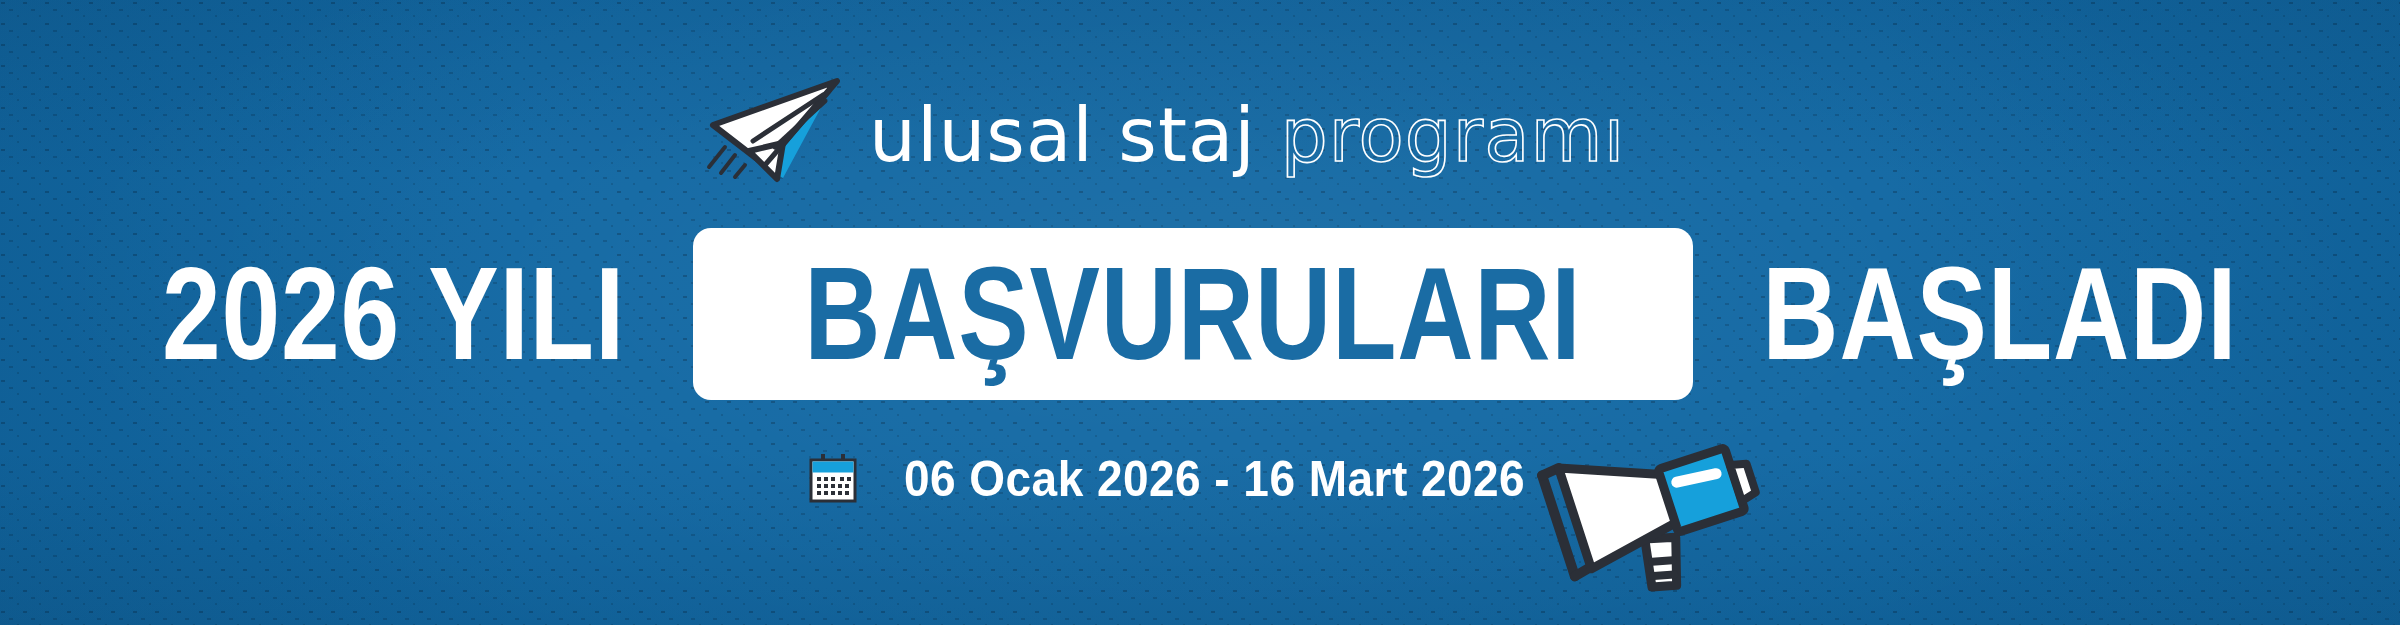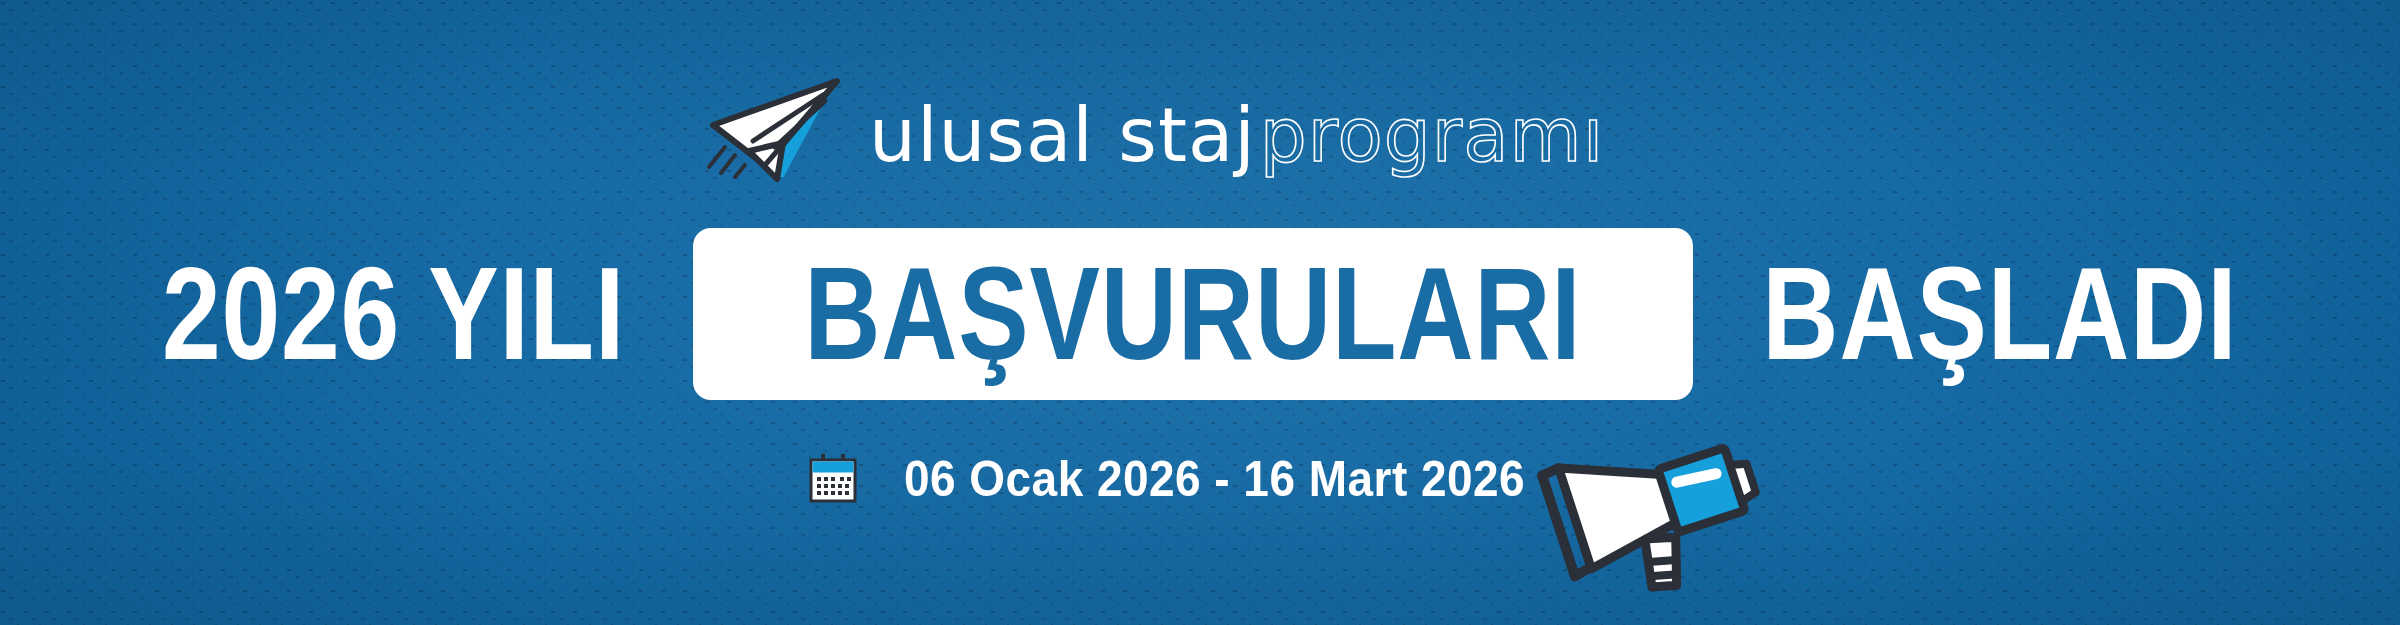--- a/index.html
+++ b/index.html
@@ -75,21 +75,21 @@
     text-transform: lowercase;
   }
   .logo-word-light {
     font-family: "DejaVu Sans", sans-serif;
     font-size: 74px;
     line-height: 1;
     font-weight: 400;
     color: transparent;
     -webkit-text-stroke: 1.6px #ffffff;
     letter-spacing: 1px;
-    margin-left: 4px;
+    margin-left: 25px;
     text-transform: lowercase;
   }
 
   
   .headline {
     position: absolute;
     left: 0;
     right: 0;
     top: 228px;
     height: 172px;

